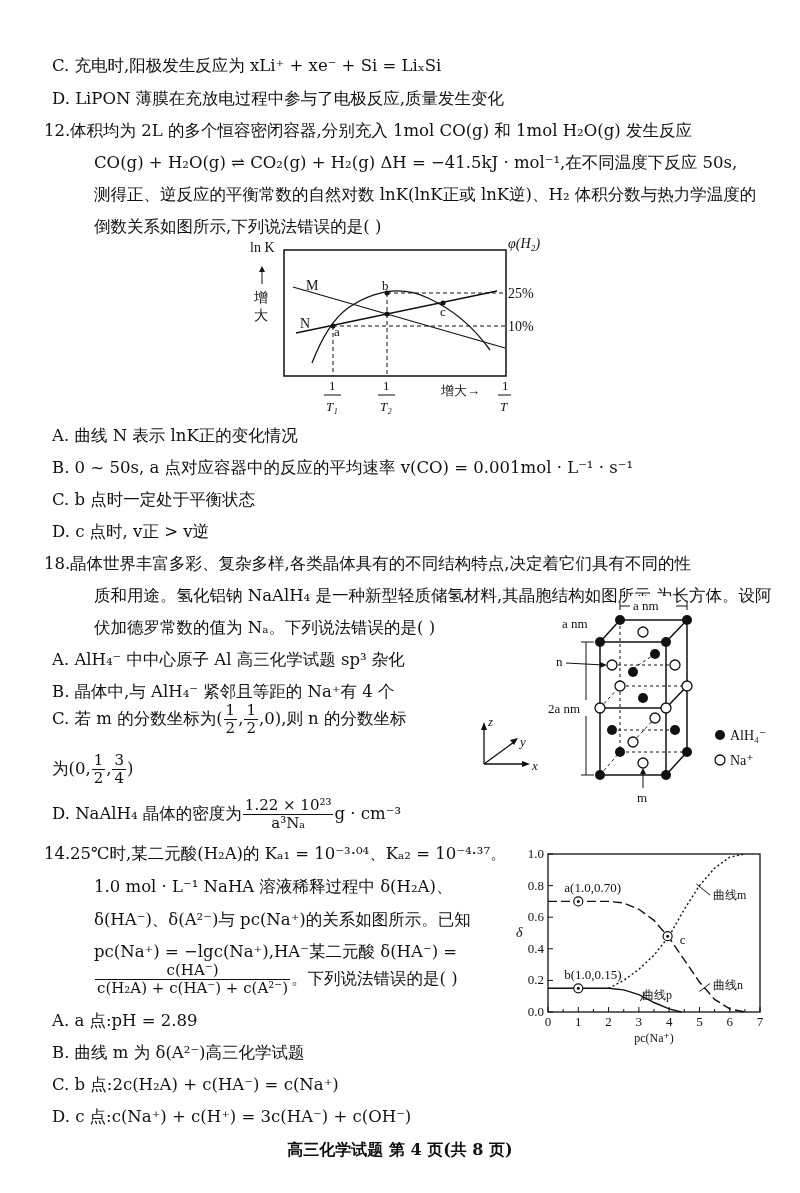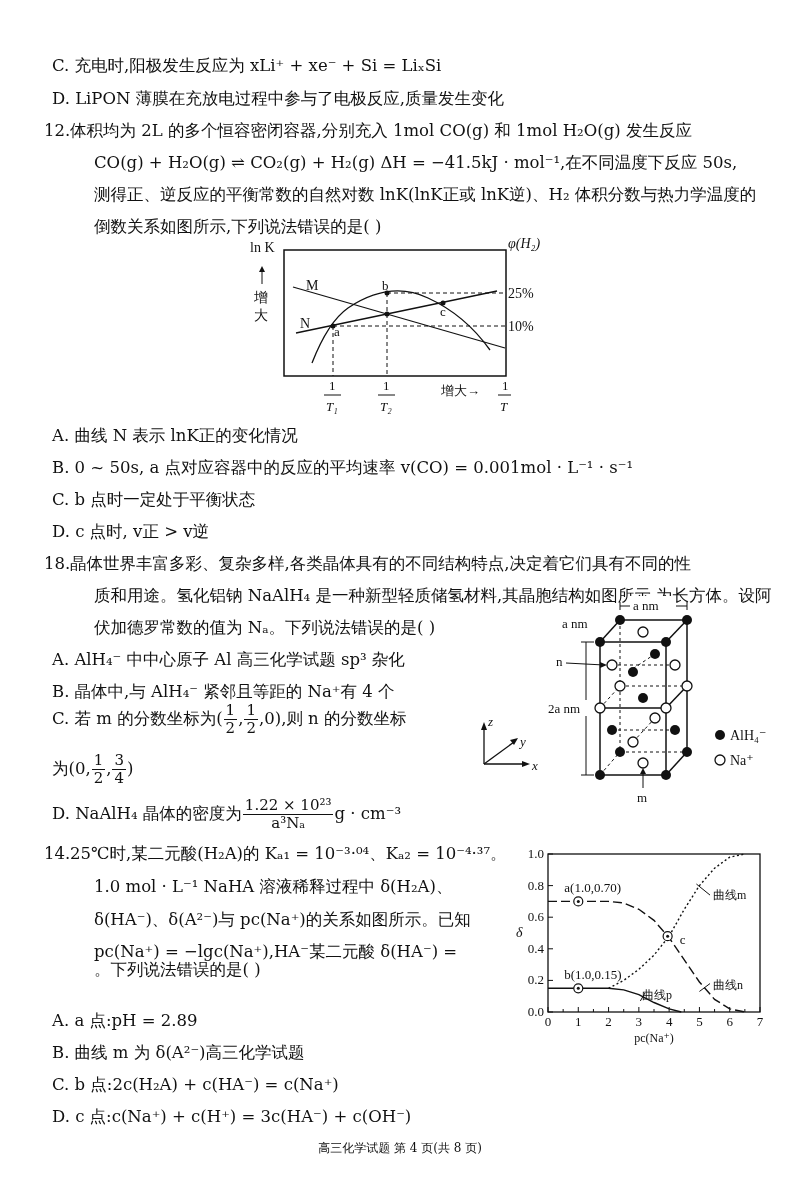--- a/index.html
+++ b/index.html
@@ -5,21 +5,21 @@
   html, body { margin: 0; padding: 0; background: #ffffff; }
   body { width: 800px; height: 1193px; position: relative; overflow: hidden;
          font-family: "DejaVu Serif", "Liberation Serif", serif; color: #111; }
   .line { position: absolute; font-size: 16.5px; white-space: nowrap; line-height: 1; }
   .opt { left: 52px; }
   .qnum { left: 44px; }
   .cont { left: 62px; margin-left: 32px; }
   .frac { display: inline-block; vertical-align: middle; text-align: center; font-size: 15px; margin: 0 1px; }
   .frac .num { display: block; border-bottom: 1px solid #111; padding: 0 2px; line-height: 1.15; }
   .frac .den { display: block; padding: 0 2px; line-height: 1.15; }
-  .footer { position: absolute; left: 0; right: 0; top: 1140px; text-align: center; font-size: 12px; }
+  .footer { position: absolute; left: 0; right: 0; top: 1140px; text-align: center; font-size: 16px; font-weight: bold; }
   svg text { font-family: "Liberation Serif", "DejaVu Serif", serif; fill: #111; }
   .fig { position: absolute; }
 </style>
 </head>
 <body>
 
 <div class="line opt" style="top:58px">C. 充电时,阳极发生反应为 xLi⁺ + xe⁻ + Si = LiₓSi</div>
 <div class="line opt" style="top:91px">D. LiPON 薄膜在充放电过程中参与了电极反应,质量发生变化</div>
 
 <div class="line qnum" style="top:123px">12.</div>
@@ -178,21 +178,21 @@
   <circle cx="250" cy="170" r="5" fill="#fff" stroke="#111" stroke-width="1.3"></circle>
   <text x="260" y="175" font-size="14">Na⁺</text>
 </svg>
 
 <div class="line qnum" style="top:846px">14.</div>
 <div class="line" style="top:846px;left:70px">25℃时,某二元酸(H₂A)的 Kₐ₁ = 10⁻³·⁰⁴、Kₐ₂ = 10⁻⁴·³⁷。</div>
 <div class="line cont" style="top:879px">1.0 mol · L⁻¹ NaHA 溶液稀释过程中 δ(H₂A)、</div>
 <div class="line cont" style="top:912px">δ(HA⁻)、δ(A²⁻)与 pc(Na⁺)的关系如图所示。已知</div>
 <div class="line cont" style="top:944px">pc(Na⁺) = −lgc(Na⁺),HA⁻某二元酸 δ(HA⁻) =</div>
 <div class="line cont" style="top:962px">
-  <span>。下列说法错误的是(        )</span>
+  <span class="frac"><span class="num">c(HA⁻)</span><span class="den">c(H₂A) + c(HA⁻) + c(A²⁻)</span></span><span>。下列说法错误的是(        )</span>
 </div>
 <div class="line opt" style="top:1013px">A. a 点:pH = 2.89</div>
 <div class="line opt" style="top:1045px">B. 曲线 m 为 δ(A²⁻)高三化学试题</div>
 <div class="line opt" style="top:1077px">C. b 点:2c(H₂A) + c(HA⁻) = c(Na⁺)</div>
 <div class="line opt" style="top:1109px">D. c 点:c(Na⁺) + c(H⁺) = 3c(HA⁻) + c(OH⁻)</div>
 
 <svg class="fig" id="delta-chart" style="left:500px;top:840px" width="300" height="210" viewBox="0 0 300 210">
     <rect x="48" y="14" width="212" height="158" fill="none" stroke="#111" stroke-width="1.3"></rect>
     <line x1="48" y1="172" x2="48" y2="167" stroke="#111"></line>
     <line x1="63.14285714285714" y1="172" x2="63.14285714285714" y2="169" stroke="#111"></line>

